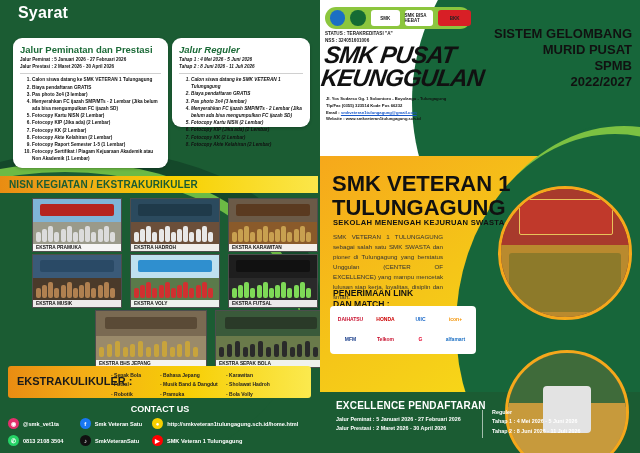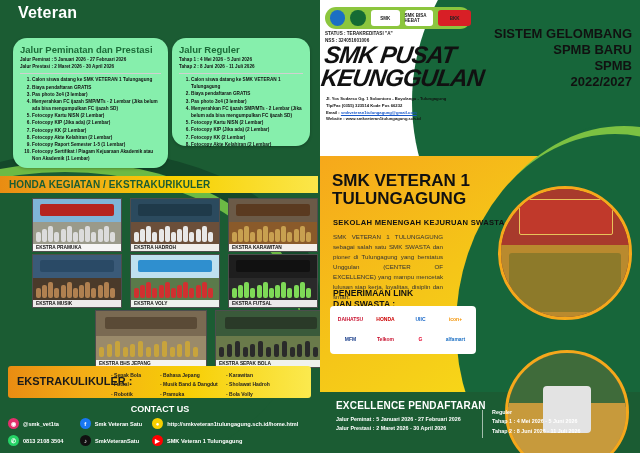--- a/index.html
+++ b/index.html
@@ -7,23 +7,23 @@
   #poster{position:relative;width:640px;height:453px;overflow:hidden;background:#1a5632;}
 
   
   #left-panel{position:absolute;left:0;top:0;width:320px;height:453px;background:#1b5c33;overflow:hidden;}
   #left-swoosh-a{position:absolute;left:-140px;top:150px;width:460px;height:300px;border-radius:50%;background:#14482a;}
   #left-swoosh-b{position:absolute;left:-160px;top:162px;width:460px;height:300px;border-radius:50%;background:#6cba45;}
   #left-swoosh-c{position:absolute;left:-170px;top:172px;width:470px;height:310px;border-radius:50%;background:#1b5c33;}
 
   .syarat-title{position:absolute;left:18px;top:4px;color:#ffffff;font-size:16px;font-weight:bold;line-height:1.12;letter-spacing:.2px;z-index:5;}
 
-  .card{position:absolute;background:#86efac;border-radius:14px;box-shadow:0 1px 3px rgba(0,0,0,.25);}
+  .card{position:absolute;background:#ffffff;border-radius:9px;box-shadow:0 1px 3px rgba(0,0,0,.25);}
   #card-peminatan{left:13px;top:38px;width:155px;height:130px;}
-  #card-reguler{left:172px;top:38px;width:138px;height:108px;}
+  #card-reguler{left:172px;top:38px;width:138px;height:89px;font-style:italic;}
   .card-head{color:#1c6b38;font-weight:bold;font-size:9.5px;margin:6px 0 2px 7px;}
   .card-sub{color:#111;font-size:4.6px;font-weight:bold;margin-left:7px;line-height:1.5;}
   .card-rule{height:1px;background:#d0d0d0;margin:2.5px 7px 3px 7px;}
   ol.card-list{margin:0;padding:0 6px 0 19px;list-style:decimal;}
   ol.card-list li{font-size:4.7px;font-weight:bold;color:#111;line-height:1.46;margin-bottom:.4px;}
 
   
   #unit-banner{position:absolute;left:0;top:176px;width:318px;height:17px;
        background:linear-gradient(90deg,#e98c12 0%,#f0a81a 22%,#f7d000 55%,#fbe64a 100%);z-index:6;}
   #unit-banner span{display:block;color:#1b5c33;font-weight:bold;font-size:10px;line-height:17px;margin-left:9px;letter-spacing:.1px;}
@@ -72,21 +72,21 @@
       font-size:5px;font-weight:bold;color:#fff;}
 
   #accred{position:absolute;left:5px;top:31px;z-index:9;color:#222;font-size:4.6px;font-weight:bold;line-height:1.5;}
   #pusat{position:absolute;left:3px;top:44px;z-index:9;color:#111;font-weight:bold;font-style:italic;
       font-size:24px;line-height:.94;letter-spacing:-1px;transform:skewX(-8deg);}
   #addr{position:absolute;left:6px;top:96px;z-index:9;color:#111;font-size:4.2px;font-weight:bold;line-height:1.62;}
   #addr .lnk{color:#1757c9;text-decoration:underline;}
 
   #spmb{position:absolute;right:8px;top:26px;z-index:9;text-align:right;color:#111;font-weight:bold;font-size:13px;line-height:1.22;}
 
-  #sch-name{position:absolute;left:12px;top:172px;z-index:9;color:#111;font-weight:bold;font-size:17px;line-height:1.08;}
+  #sch-name{position:absolute;left:12px;top:172px;z-index:9;color:#111;font-weight:bold;font-size:22px;line-height:1.08;}
   #sch-sub{position:absolute;left:13px;top:218px;z-index:9;color:#111;font-weight:bold;font-size:7.6px;letter-spacing:.3px;}
   #sch-desc{position:absolute;left:13px;top:232px;width:110px;z-index:9;color:#333;font-size:6.2px;line-height:1.62;text-align:justify;}
   #kerjasama{position:absolute;left:13px;top:288px;z-index:9;color:#111;font-weight:bold;font-size:8.6px;line-height:1.25;}
 
   #partner-card{position:absolute;left:10px;top:306px;width:146px;height:48px;background:#fff;border-radius:4px;z-index:9;
       display:flex;flex-wrap:wrap;align-content:center;padding:2px 3px;box-sizing:border-box;}
   .plogo{width:31px;height:18px;margin:1px 2px;display:flex;align-items:center;justify-content:center;
       font-size:5px;font-weight:bold;border-radius:2px;overflow:hidden;text-align:center;line-height:1.05;}
 
   #photo-circle{position:absolute;left:178px;top:186px;width:128px;height:128px;border-radius:50%;z-index:9;
@@ -103,21 +103,21 @@
 <body>
 
 <div id="poster">
 
   <div id="left-panel">
     <div id="left-swoosh-a"></div>
     <div id="left-swoosh-b"></div>
     <div id="left-swoosh-c"></div>
 
     <div class="syarat-title">
-      <div>Veteran</div>
+      <div>Syarat</div>
     </div>
 
     <div class="card" id="card-peminatan">
       <div class="card-head">Jalur Peminatan dan Prestasi</div>
       <div class="card-sub">Jalur Peminat : 5 Januari 2026 - 27 Februari 2026</div>
       <div class="card-sub">Jalur Prestasi : 2 Maret 2026 - 30 April 2026</div>
       <div class="card-rule"></div>
       <ol class="card-list" id="list-peminatan">
           <li>Calon siswa datang ke SMK VETERAN 1 Tulungagung</li>
           <li>Biaya pendaftaran GRATIS</li>
@@ -143,21 +143,21 @@
           <li>Pas photo 3x4 (3 lembar)</li>
           <li>Menyerahkan FC ijazah SMP/MTs - 2 Lembar (Jika belum ada bisa mengumpulkan FC ijazah SD)</li>
           <li>Fotocopy Kartu NISN (2 Lembar)</li>
           <li>Fotocopy KIP (Jika ada) (2 Lembar)</li>
           <li>Fotocopy KK (2 Lembar)</li>
           <li>Fotocopy Akte Kelahiran (2 Lembar)</li>
         </ol>
     </div>
 
     <div id="unit-banner">
-      <span>HONDA KEGIATAN / EKSTRAKURIKULER</span>
+      <span>NISN KEGIATAN / EKSTRAKURIKULER</span>
     </div>
 
     <div id="photo-host">
         <div class="photo" style="left: 32px; top: 198px; width: 88px; height: 52px;">
           <div class="ph-sky" style="background:#7fb4d8"></div>
      <div class="ph-ground" style="background:#9a9a8a"></div>
      <div style="position:absolute;left:8%;top:10%;width:84%;height:22%;background:#b5241f;border-radius:2px;"></div>
      <div class="ppl" style="left:3px;background:#dcdcdc;height:10px;"></div>
           <div class="ppl" style="left:9.153846153846153px;background:#dcdcdc;height:13px;"></div>
           <div class="ppl" style="left:15.307692307692308px;background:#dcdcdc;height:16px;"></div>
@@ -407,34 +407,34 @@
       <div>
         <span>Email : </span><span class="lnk">smkveteran1tulungagung@gmail.com</span>
       </div>
       <div>
         <span>Website : </span><span>www.smkveteran1tulungagung.sch.id</span>
       </div>
     </div>
 
     <div id="spmb">
       <div>SISTEM GELOMBANG</div>
-      <div>SPMB BARU</div>
+      <div>MURID PUSAT</div>
       <div>SPMB</div>
       <div>2022/2027</div>
     </div>
 
     <div id="sch-name">
       <div>SMK VETERAN 1</div>
       <div>TULUNGAGUNG</div>
     </div>
     <div id="sch-sub">SEKOLAH  MENENGAH  KEJURUAN  SWASTA</div>
     <div id="sch-desc">SMK VETERAN 1 TULUNGAGUNG sebagai salah satu SMK SWASTA dan pioner di Tulungagung yang berstatus Unggulan (CENTER OF EXCELLENCE) yang mampu mencetak lulusan siap kerja, loyalitas, disiplin dan smart.</div>
     <div id="kerjasama">
       <div>PENERIMAAN LINK</div>
-      <div>DAN SWASTA :</div>
+      <div>DAN MATCH :</div>
     </div>
 
     <div id="partner-card">
         <div class="plogo" style="color: rgb(200, 16, 46);">DAIHATSU</div>
         <div class="plogo" style="color: rgb(204, 0, 0);">HONDA</div>
         <div class="plogo" style="color: rgb(26, 104, 200);">UIIC</div>
         <div class="plogo" style="color: rgb(243, 146, 0);">icon+</div>
         <div class="plogo" style="color: rgb(27, 63, 139);">MFM</div>
         <div class="plogo" style="color: rgb(200, 16, 46);">Telkom</div>
         <div class="plogo" style="color: rgb(228, 0, 43);">G</div>

